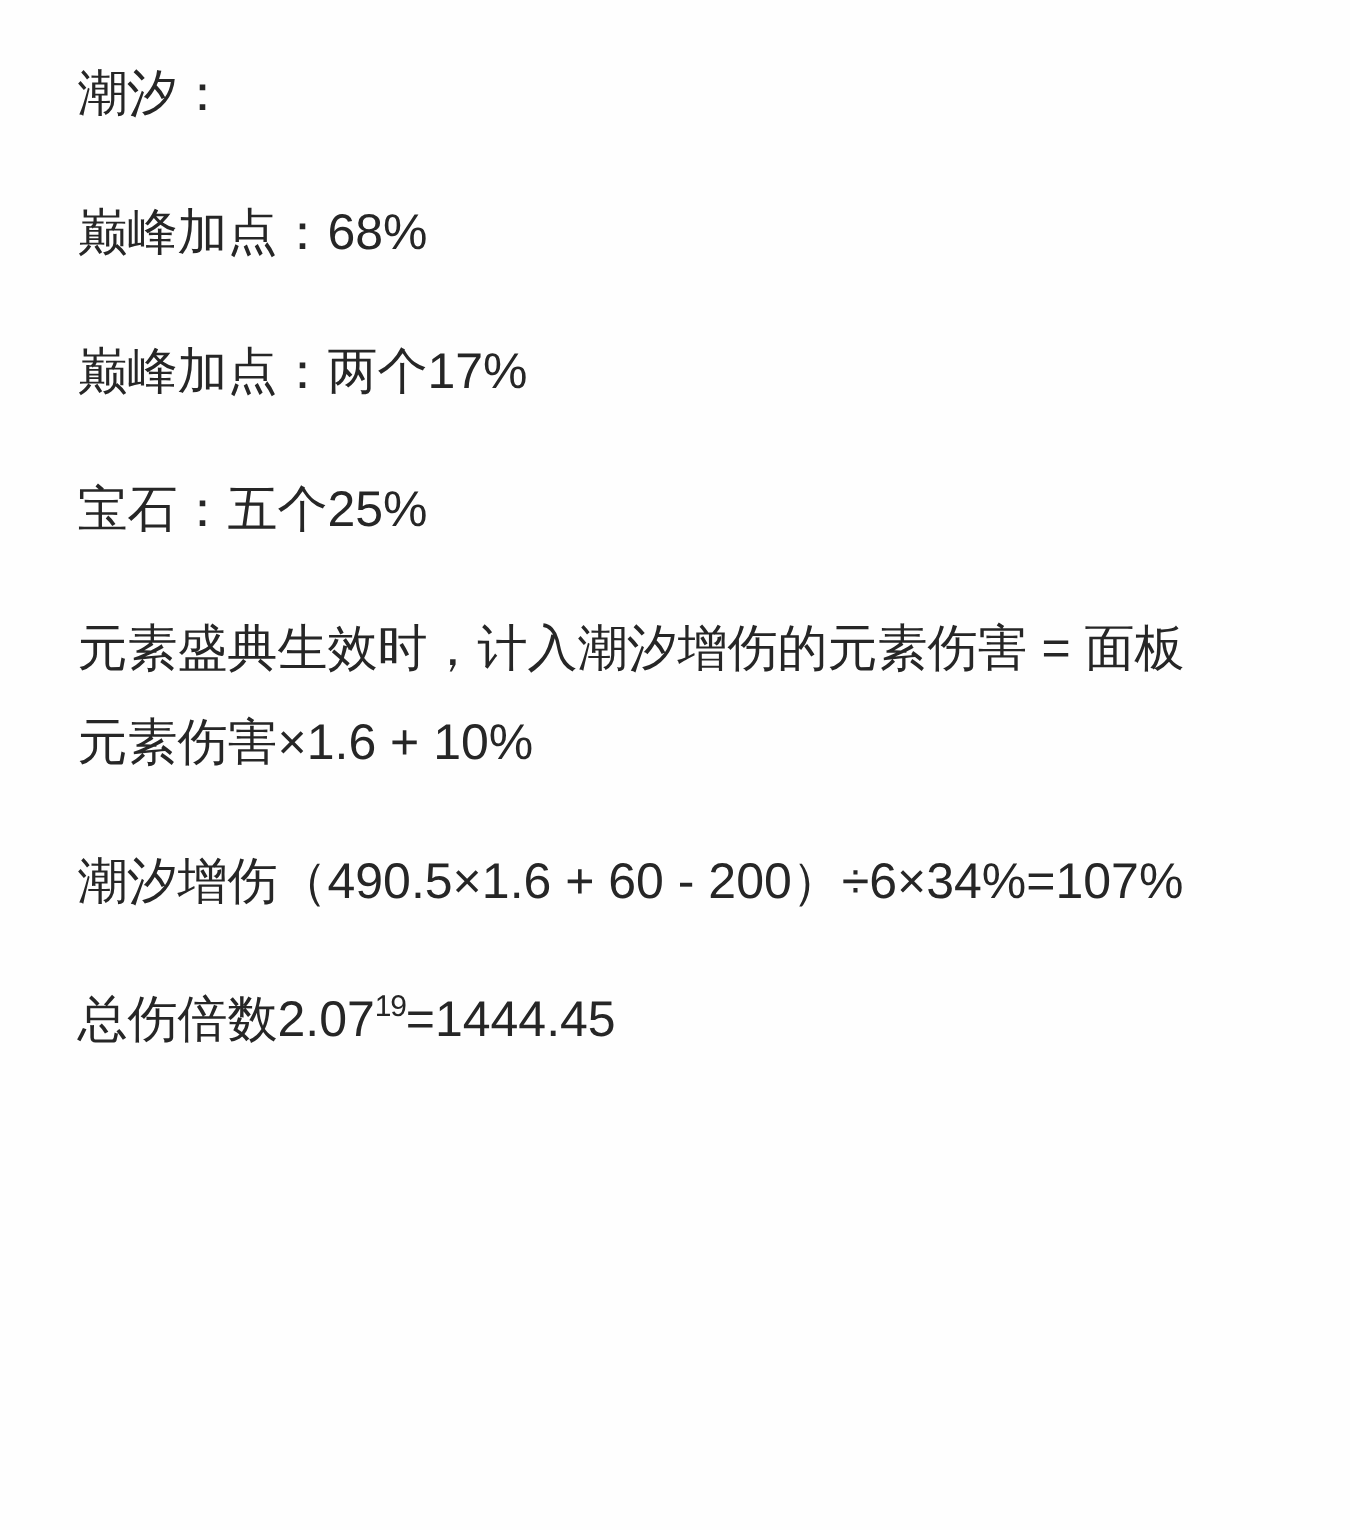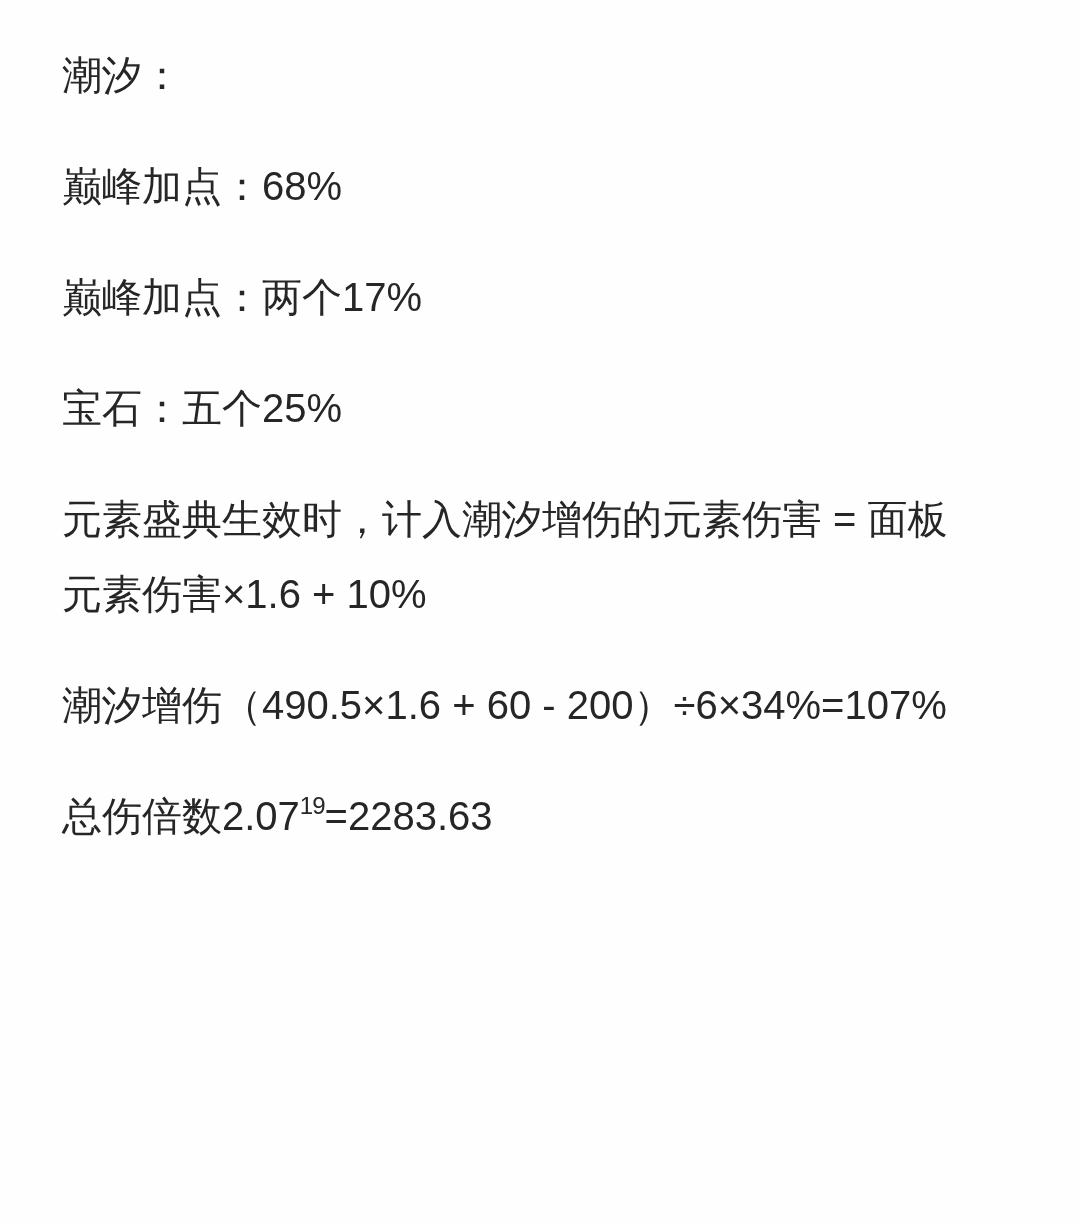--- a/index.html
+++ b/index.html
@@ -56,15 +56,15 @@
 
 
 
   <p class="line no-gap">元素盛典生效时，计入潮汐增伤的元素伤害 = 面板</p>
 
   <p class="line">元素伤害×1.6 + 10%</p>
 
   <p class="line">潮汐增伤（490.5×1.6 + 60 - 200）÷6×34%=107%</p>
 
   <p class="line">
-    <span>总伤倍数2.07</span><sup>19</sup><span>=2283.63</span>
+    <span>总伤倍数2.07</span><sup>19</sup><span>=1444.45</span>
   </p>
 </main>
 
 </body></html>

